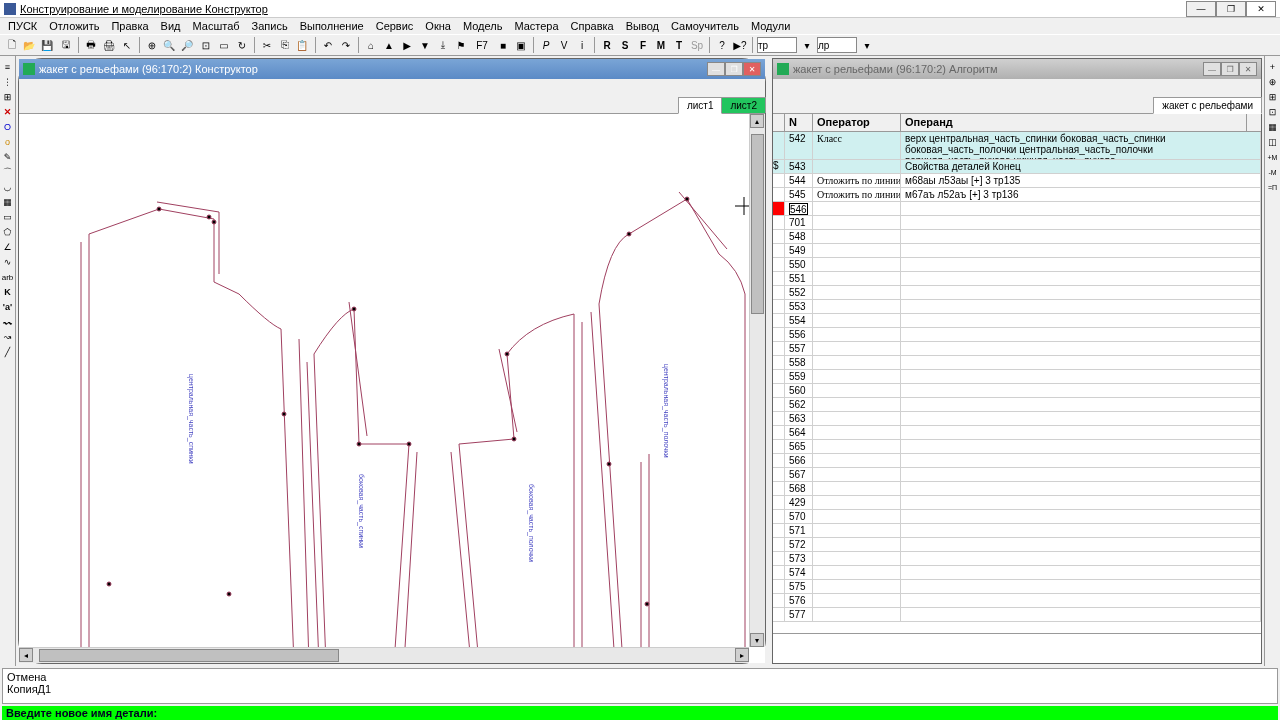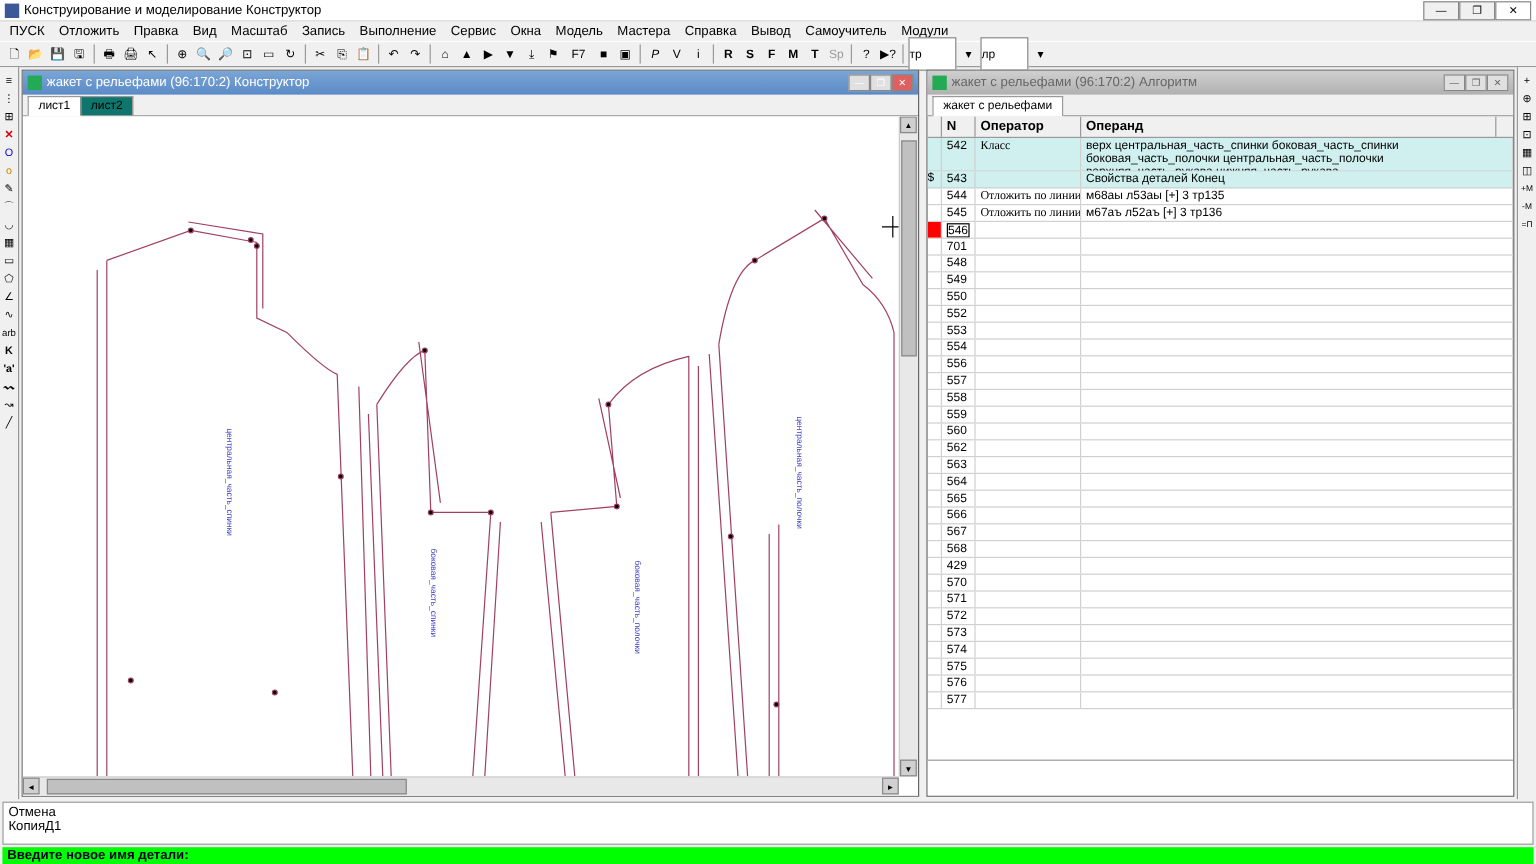--- a/index.html
+++ b/index.html
@@ -1,53 +1,53 @@
 <!DOCTYPE html>
 <html><head>
 <meta charset="utf-8">
 <style>
 * { box-sizing: border-box; margin: 0; padding: 0; }
 body { font-family: Tahoma, Arial, sans-serif; font-size: 11px; background: #f0f0f0; width: 1280px; height: 720px; overflow: hidden; }
 
 .titlebar { height: 18px; background: #fff; display: flex; align-items: center; padding: 0 4px; border-bottom: 1px solid #ccc; }
 .titlebar .icon { width: 12px; height: 12px; background: #3b5998; margin-right: 4px; }
-.titlebar-text { flex: 1; font-size: 11px; }
+.titlebar-text { flex: 1; font-size: 11px; text-decoration: underline; }
 .win-controls { display: flex; gap: 0; }
 .win-btn { width: 30px; height: 16px; border: 1px solid #888; background: #f0f0f0; font-size: 9px; display: flex; align-items: center; justify-content: center; cursor: pointer; }
 .win-btn.close { background: #fff; }
 
 .menubar { height: 16px; background: #f0f0f0; display: flex; align-items: center; padding: 0 4px; gap: 4px; }
 .menu-item { padding: 0 4px; font-size: 11px; cursor: pointer; }
 
 .toolbar { height: 22px; background: #f0f0f0; border-top: 1px solid #fff; border-bottom: 1px solid #999; display: flex; align-items: center; padding: 0 4px; gap: 2px; }
 .tb-btn { width: 16px; height: 16px; border: 1px solid transparent; display: flex; align-items: center; justify-content: center; cursor: pointer; font-size: 10px; }
 .tb-sep { width: 1px; height: 16px; background: #999; margin: 0 2px; }
-.tb-input { width: 40px; height: 28px; font-size: 10px; border: 1px solid #888; background: #fff; }
+.tb-input { width: 40px; height: 16px; font-size: 10px; border: 1px solid #888; background: #fff; }
 
 .main-area { display: flex; height: 610px; }
 .side-toolbar { width: 16px; background: #f0f0f0; border-right: 1px solid #999; display: flex; flex-direction: column; gap: 1px; padding-top: 4px; align-items: center; }
 .side-btn { width: 14px; height: 14px; font-size: 9px; display: flex; align-items: center; justify-content: center; cursor: pointer; }
 .side-btn.red { color: #c00; font-weight: bold; }
 
 .workspace { flex: 1; display: flex; gap: 6px; padding: 2px; }
 
 .panel { background: #fff; border: 1px solid #666; display: flex; flex-direction: column; }
-.panel.left-panel { flex: 0 0 748px; }
+.panel.left-panel { flex: 0 0 748px; border-radius: 24px; }
 .panel.right-panel { flex: 1; }
 
 .panel-title { height: 20px; background: linear-gradient(#7aa5d6, #5b8ac6); color: #fff; display: flex; align-items: center; padding: 0 4px; font-size: 11px; }
 .panel-title.inactive { background: linear-gradient(#d0d0d0, #b0b0b0); color: #666; }
 .panel-title .icon { width: 12px; height: 12px; background: #2a5; margin-right: 4px; }
 .panel-title-text { flex: 1; }
 .panel-win-btns { display: flex; gap: 0; }
 .panel-win-btn { width: 18px; height: 14px; border: 1px solid #888; background: #e0e0e0; font-size: 8px; display: flex; align-items: center; justify-content: center; cursor: pointer; }
 .panel-win-btn.close { background: #e06060; color: #fff; }
 
-.panel-tabs { height: 18px; background: #f0f0f0; border-bottom: 1px solid #999; display: flex; align-items: flex-end; padding-left: 4px; }
-.panel-tab { padding: 2px 8px; border: 1px solid #999; border-bottom: none; background: #0f766e; font-size: 10px; cursor: pointer; margin-right: -1px; }
+.panel-tabs { height: 35px; background: #f0f0f0; border-bottom: 1px solid #999; display: flex; align-items: flex-end; padding-left: 4px; justify-content: flex-end; }
+.panel-tab { padding: 2px 8px; border: 1px solid #999; border-bottom: none; background: #22c55e; font-size: 10px; cursor: pointer; margin-right: -1px; }
 .panel-tab.active { background: #fff; border-bottom: 1px solid #fff; margin-bottom: -1px; }
 
 .canvas-area { flex: 1; position: relative; background: #fff; overflow: hidden; }
 .canvas-scrollbar-v { position: absolute; right: 0; top: 0; bottom: 16px; width: 16px; background: #e8e8e8; border-left: 1px solid #ccc; }
 .canvas-scrollbar-v .thumb { position: absolute; left: 1px; right: 1px; top: 20px; height: 180px; background: #c0c0c0; border: 1px solid #888; }
 .canvas-scrollbar-h { position: absolute; left: 0; right: 16px; bottom: 0; height: 16px; background: #e8e8e8; border-top: 1px solid #ccc; }
 .canvas-scrollbar-h .thumb { position: absolute; top: 1px; bottom: 1px; left: 20px; width: 300px; background: #c0c0c0; border: 1px solid #888; }
 .scroll-arrow { position: absolute; width: 14px; height: 14px; background: #d0d0d0; border: 1px solid #888; font-size: 8px; display: flex; align-items: center; justify-content: center; }
 
 .pattern-svg { position: absolute; top: 0; left: 0; right: 16px; bottom: 16px; }
@@ -332,20 +332,26 @@
               <div class="td col-operand" style="white-space: nowrap;"></div>
             </div>
             <div class="tr">
               <div class="td col-marker"></div>
               <div class="td col-n">550</div>
               <div class="td col-op"></div>
               <div class="td col-operand" style="white-space: nowrap;"></div>
             </div>
             <div class="tr">
               <div class="td col-marker"></div>
+              <div class="td col-n">551</div>
+              <div class="td col-op"></div>
+              <div class="td col-operand" style="white-space: nowrap;"></div>
+            </div>
+            <div class="tr">
+              <div class="td col-marker"></div>
               <div class="td col-n">552</div>
               <div class="td col-op"></div>
               <div class="td col-operand" style="white-space: nowrap;"></div>
             </div>
             <div class="tr">
               <div class="td col-marker"></div>
               <div class="td col-n">553</div>
               <div class="td col-op"></div>
               <div class="td col-operand" style="white-space: nowrap;"></div>
             </div>

